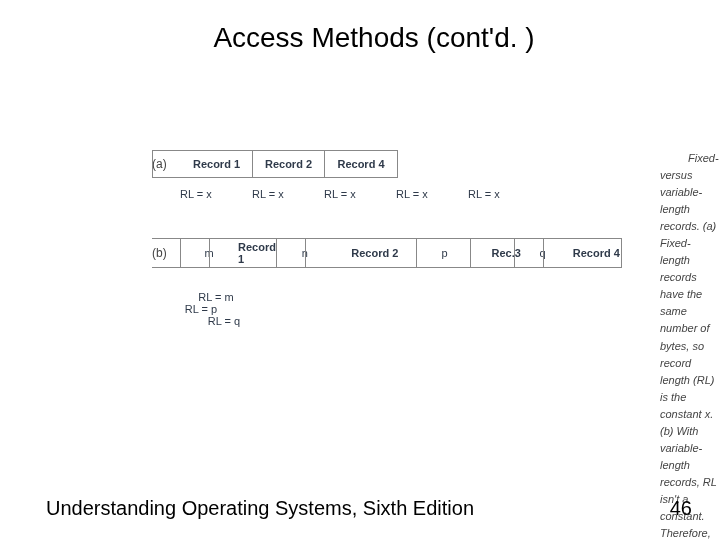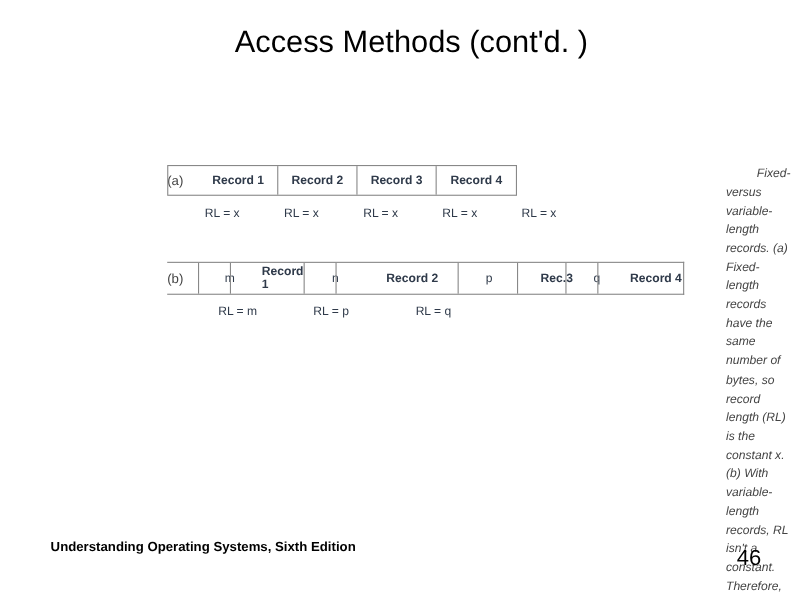--- a/index.html
+++ b/index.html
@@ -52,21 +52,21 @@
     white-space: nowrap;
     width: 72px;
   }
   .fa-cell:last-child { border-right: none; }
   .fa-under {
     display: flex;
     margin-left: 28px;
     margin-top: 10px;
     color: #2f3a4a;
   }
-  .fa-u { width: 72px; text-align: center; font-weight: 400; font-size: 11px; }
+  .fa-u { width: 72px; font-weight: 400; font-size: 11px; }
 
   
   .fb { margin-top: 38px; }
   .fb-track {
     display: flex;
     border-top: 1px solid #888;
     border-bottom: 1px solid #888;
     height: 30px;
     align-items: stretch;
     width: 470px;
@@ -78,24 +78,25 @@
     justify-content: center;
     font-weight: 700;
   }
   .fb-cell.len { font-weight: 400; }
   .fb-cell:first-child { border-left: 1px solid #888; }
   .fb-track-end { border-right: 1px solid #888; }
 
   .fb-under {
     display: flex;
     margin-left: 28px;
-    margin-top: 9px;
+    margin-top: 23px;
     font-weight: 400;
     font-size: 11px;
     color: #2f3a4a;
+    flex-direction: column;
   }
   .fb-u { text-align: center; }
 
   
   .caption {
     width: 155px;
     margin-left: 10px;
     font-family: Verdana, Geneva, sans-serif;
     font-size: 11px;
     line-height: 1.55;
@@ -105,23 +106,23 @@
     color: #7a1530;
     font-weight: 700;
     margin-bottom: 8px;
     display: block;
   }
   .caption .figtext { font-style: italic; color: #444; }
 
   .footer-left {
     position: absolute;
     left: 18px;
-    bottom: 36px;
-    font-size: 12px;
-    font-weight: 700;
+    bottom: 20px;
+    font-size: 20px;
+    font-weight: 400;
   }
   .footer-right {
     position: absolute;
     right: 28px;
     bottom: 20px;
     font-size: 20px;
   }
 </style>
 </head>
 <body>
@@ -129,21 +130,20 @@
 <div class="slide-title">Access Methods (cont'd. )</div>
 
 <div class="content">
   <div class="figs">
 
     <div class="row">
       <div class="row-lbl">(a)</div>
       <div class="fa-boxes">
         <div class="fa-cell">Record 1</div>
         <div class="fa-cell">Record 2</div>
-        <div class="fa-cell">Record 3</div>
         <div class="fa-cell">Record 4</div>
       </div>
     </div>
     <div class="fa-under">
       <div class="fa-u">RL = x</div>
       <div class="fa-u">RL = x</div>
       <div class="fa-u">RL = x</div>
       <div class="fa-u">RL = x</div>
       <div class="fa-u">RL = x</div>
     </div>

